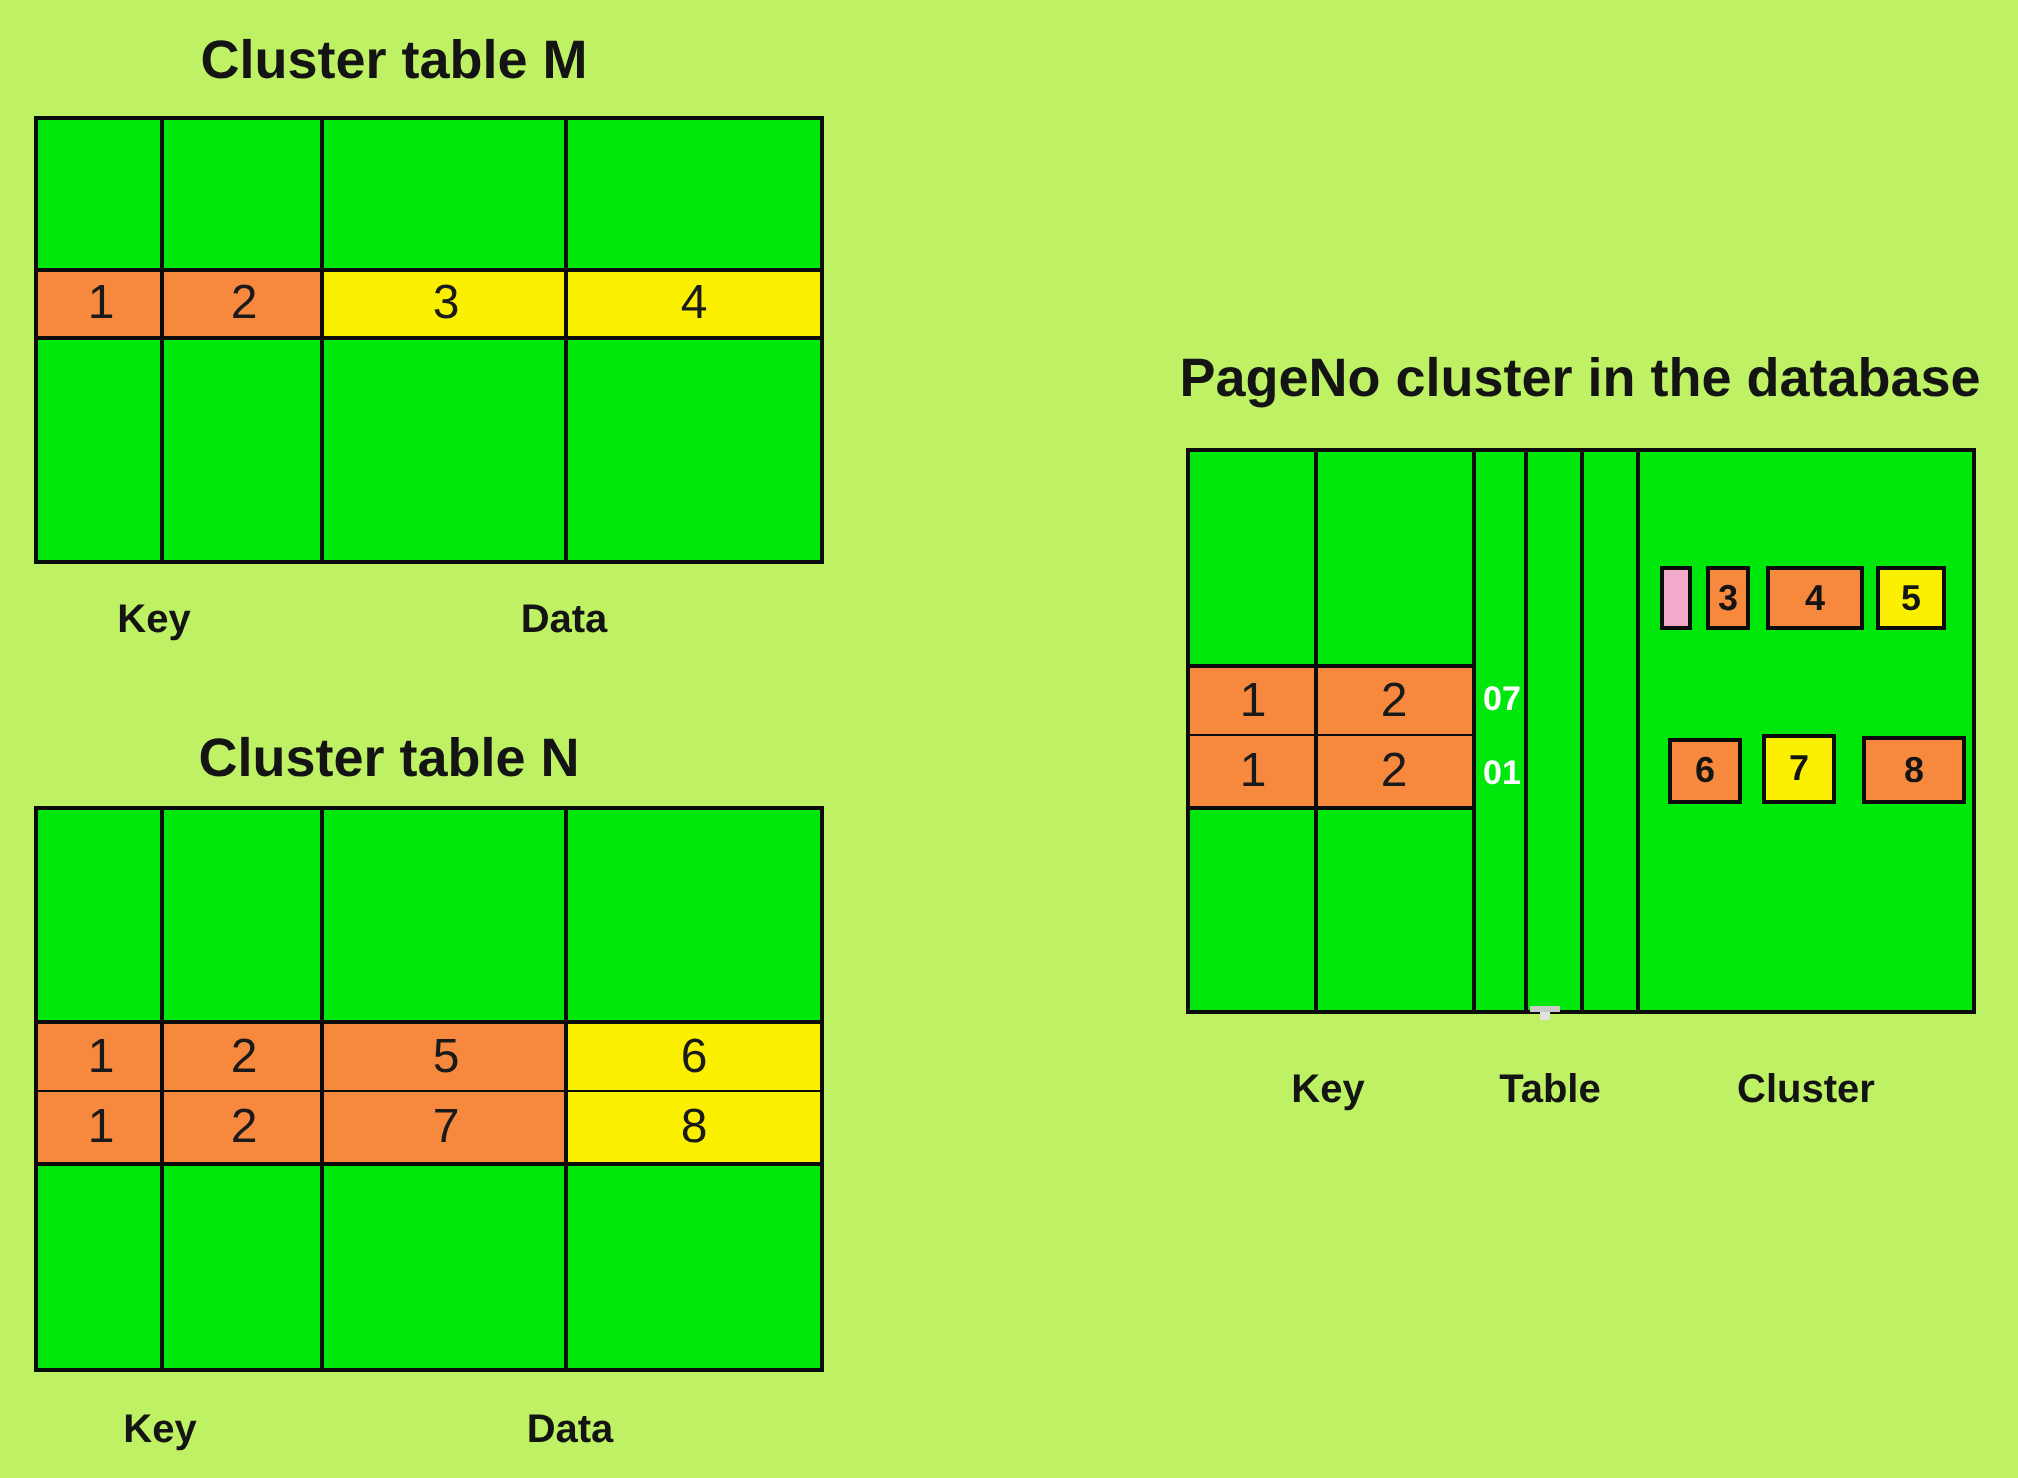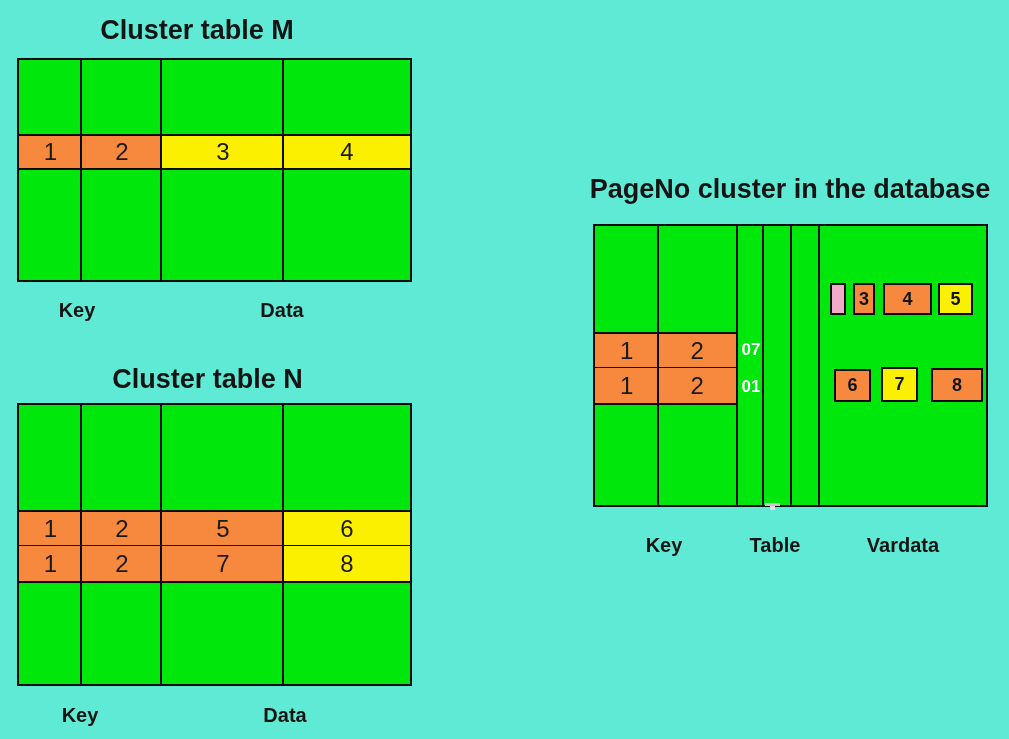--- a/index.html
+++ b/index.html
@@ -1,16 +1,16 @@
 <!DOCTYPE html>
 <html><head>
 <meta charset="utf-8">
 <style>
   html,body{margin:0;padding:0;background:#ffffff;}
-  .canvas{position:relative;width:1009px;height:739px;background:#5eead4;
+  .canvas{position:relative;width:1009px;height:739px;background:#bef264;
           font-family:"Liberation Sans",sans-serif;overflow:hidden;}
 
   .title{position:absolute;font-weight:700;font-size:27px;color:#141414;
          text-align:center;letter-spacing:0px;}
   .lbl{position:absolute;font-weight:700;font-size:20px;color:#141414;text-align:center;}
 
   .tbl{position:absolute;background:#00E70B;border:2px solid #0b0b0b;box-sizing:border-box;}
   .vline{position:absolute;top:0;bottom:0;width:2px;background:#0b0b0b;z-index:4;}
 
   .crow{position:absolute;display:flex;z-index:2;box-sizing:border-box;}
@@ -49,21 +49,21 @@
       <div class="cell orange" style="width:63px;">1</div>
       <div class="cell orange" style="width:80px;">2</div>
       <div class="cell yellow" style="width:122px;">3</div>
       <div class="cell yellow" style="width:126px;">4</div>
     </div>
   </div>
 
   <div class="lbl" style="left:37px;top:299px;width:80px;">Key</div>
   <div class="lbl" style="left:242px;top:299px;width:80px;">Data</div>
 
-  <div class="title" style="left:30px;top:364px;width:355px;">Cluster table N</div>
+  <div class="title" style="left:17px;top:364px;width:355px;">Cluster table N</div>
 
   <div class="tbl" style="left:17px;top:403px;width:395px;height:283px;">
     <div class="vline" style="left:61px;"></div>
     <div class="vline" style="left:141px;"></div>
     <div class="vline" style="left:263px;"></div>
 
     <div class="crow bt2 bb1" style="left:0;top:105px;width:391px;height:36px;">
       <div class="cell orange" style="width:63px;">1</div>
       <div class="cell orange" style="width:80px;">2</div>
       <div class="cell orange" style="width:122px;">5</div>
@@ -109,15 +109,15 @@
     <div class="vbox orange" style="left:239px;top:143px;width:37px;height:33px;">6</div>
     <div class="vbox yellow" style="left:286px;top:141px;width:37px;height:35px;">7</div>
     <div class="vbox orange" style="left:336px;top:142px;width:52px;height:34px;">8</div>
 
     <div class="artifact-bar" style="left:170px;top:277px;width:15px;height:3px;"></div>
     <div class="artifact-stem" style="left:175px;top:280px;width:5px;height:4px;"></div>
   </div>
 
   <div class="lbl" style="left:624px;top:534px;width:80px;">Key</div>
   <div class="lbl" style="left:730px;top:534px;width:90px;">Table</div>
-  <div class="lbl" style="left:853px;top:534px;width:100px;">Vardata</div>
+  <div class="lbl" style="left:853px;top:534px;width:100px;">Cluster</div>
 
 </div>
 
 </body></html>

